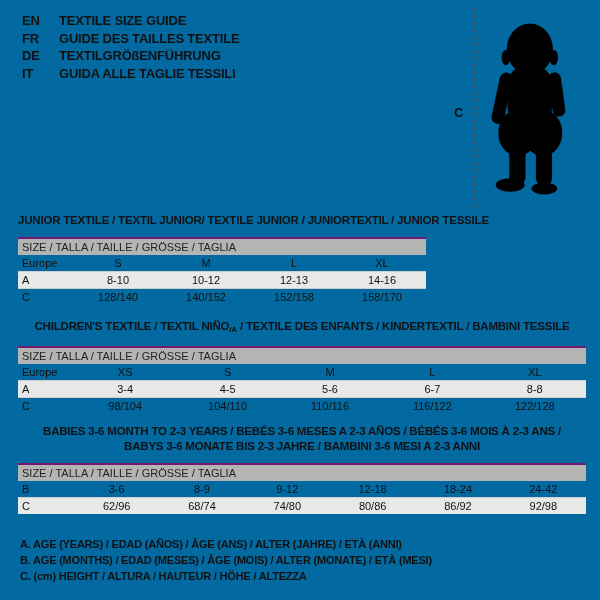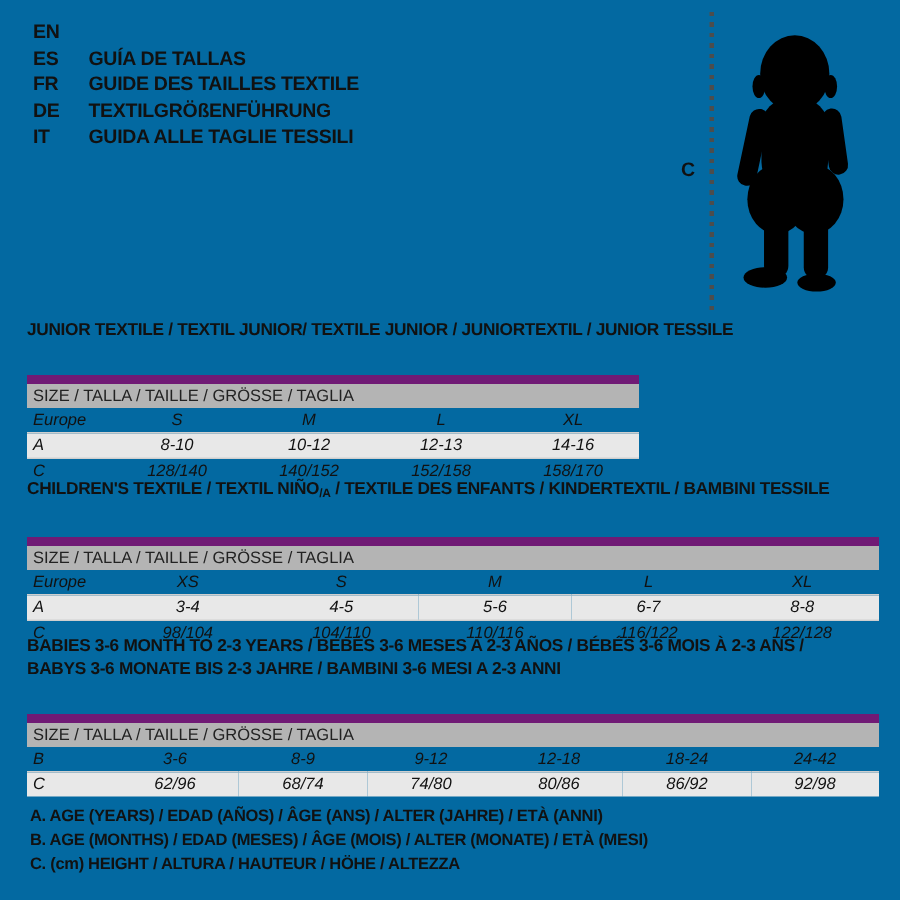--- a/index.html
+++ b/index.html
@@ -14,27 +14,27 @@
   
   .figure{position:absolute;left:440px;top:0;width:160px;height:215px;}
   .height-line{
     position:absolute;left:33px;top:8px;width:3px;height:201px;
     background:repeating-linear-gradient(to bottom,#4d4d4d 0 3px,transparent 3px 7px);
   }
   .height-label{position:absolute;left:14px;top:105px;font-size:13px;font-weight:700;}
   .silhouette{position:absolute;left:42px;top:8px;}
   
   .section{position:absolute;left:18px;}
-  .section-title{font-size:11.5px;font-weight:700;letter-spacing:-0.2px;line-height:15px;white-space:nowrap;}
+  .section-title{font-size:11.5px;font-weight:700;letter-spacing:-0.2px;line-height:15px;white-space:nowrap;text-align:center;}
   .size-bar{
-    margin-top:22px;background:#b4b4b4;border-top:6px solid #701a75;
+    margin-top:9px;background:#b4b4b4;border-top:2px solid #701a75;
     height:16px;line-height:16px;font-size:11px;color:#222;padding-left:4px;
     box-sizing:content-box;
   }
-  table.size-table{border-collapse:collapse;table-layout:fixed;font-style:italic;}
+  table.size-table{border-collapse:collapse;table-layout:fixed;}
   table.size-table td{
     height:16px;padding:0;font-size:11px;text-align:center;vertical-align:middle;
     white-space:nowrap;
   }
   table.size-table td.lab{text-align:left;padding-left:4px;}
   table.size-table tr + tr td{border-top:1px solid #cfcfcf;}
   table.size-table tr.stripe td{background:#e8e8e8;}
   .t1{width:408px;} .t1 .size-bar{width:404px;}
   .t23{width:568px;} .t23 .size-bar{width:564px;}
   .sub{font-size:8px;vertical-align:-2px;}
@@ -43,24 +43,21 @@
   .sec1{top:213px;} .sec2{top:319px;} .sec3{top:424px;}
 </style>
 </head>
 <body>
 
 <div class="page">
 
   <div class="lang-block">
     <div class="lang-row">
       <span class="lang-code">EN</span>
-    </div>
-    <div class="lang-row">
-      <span class="lang-code">ES</span>
-      <span class="lang-label">GUÍA DE TALLAS</span>
+      <span class="lang-label">TEXTILE SIZE GUIDE</span>
     </div>
     <div class="lang-row">
       <span class="lang-code">FR</span>
       <span class="lang-label">GUIDE DES TAILLES TEXTILE</span>
     </div>
     <div class="lang-row">
       <span class="lang-code">DE</span>
       <span class="lang-label">TEXTILGRÖßENFÜHRUNG</span>
     </div>
     <div class="lang-row">

